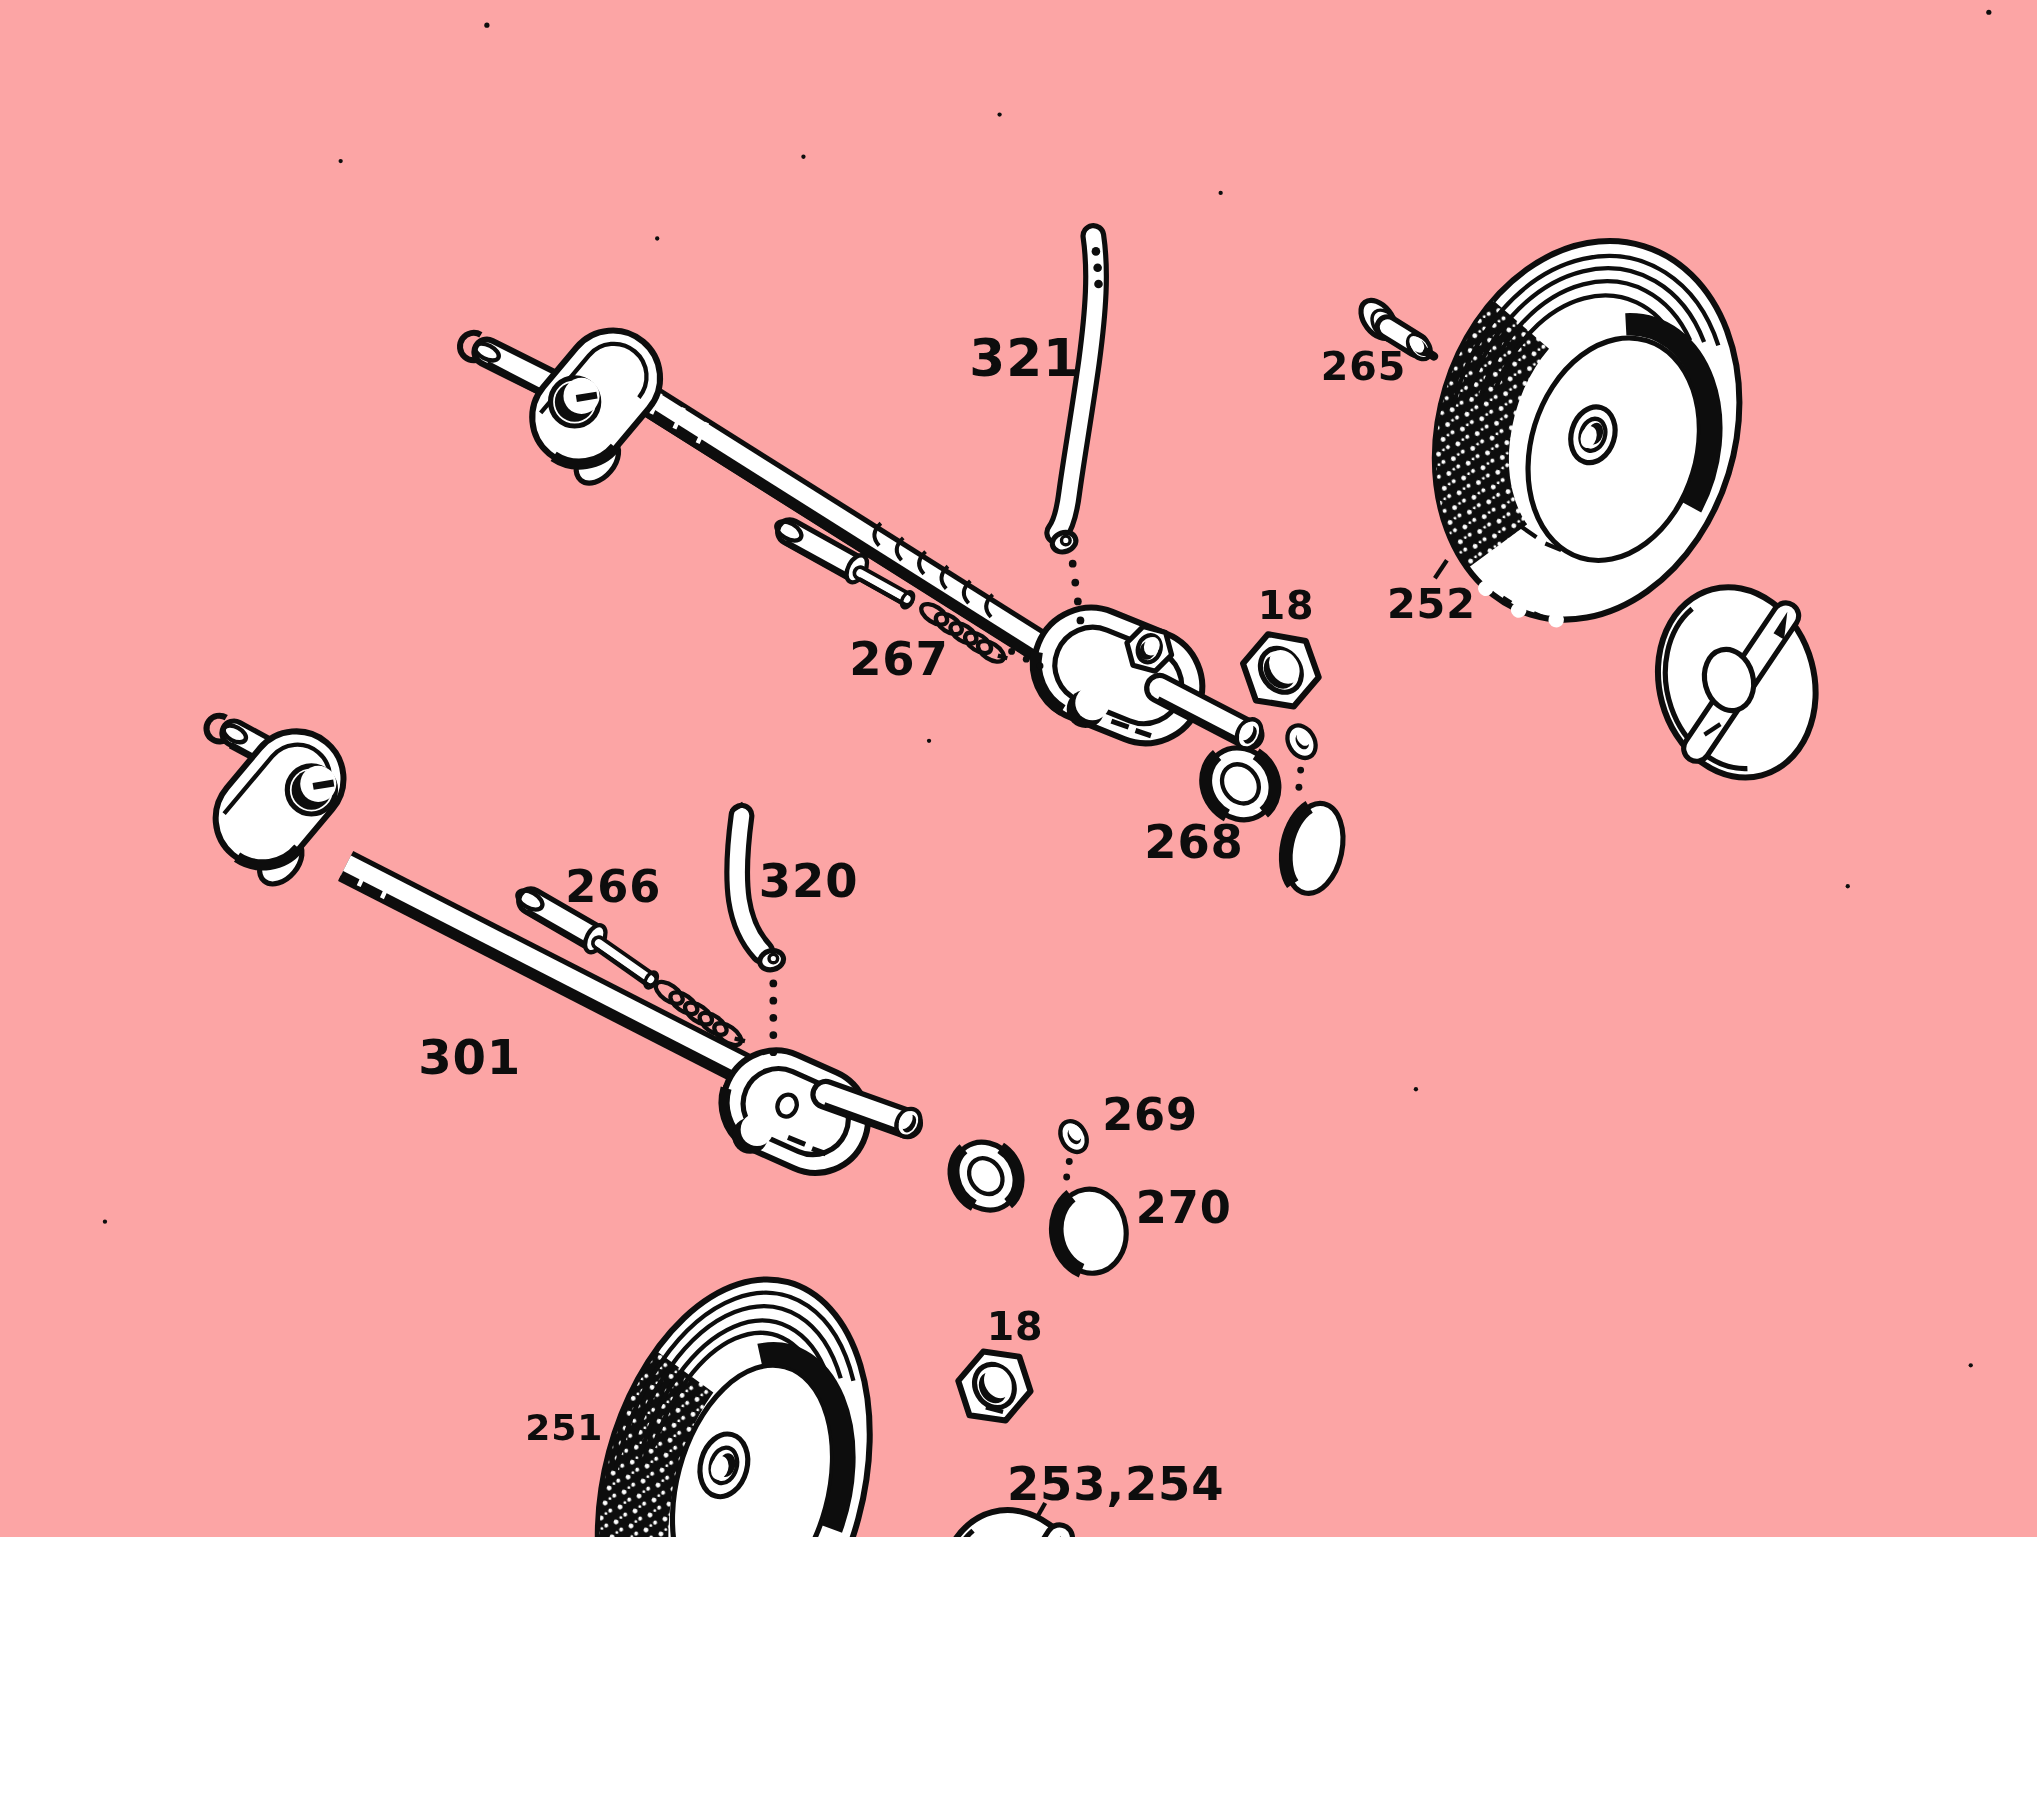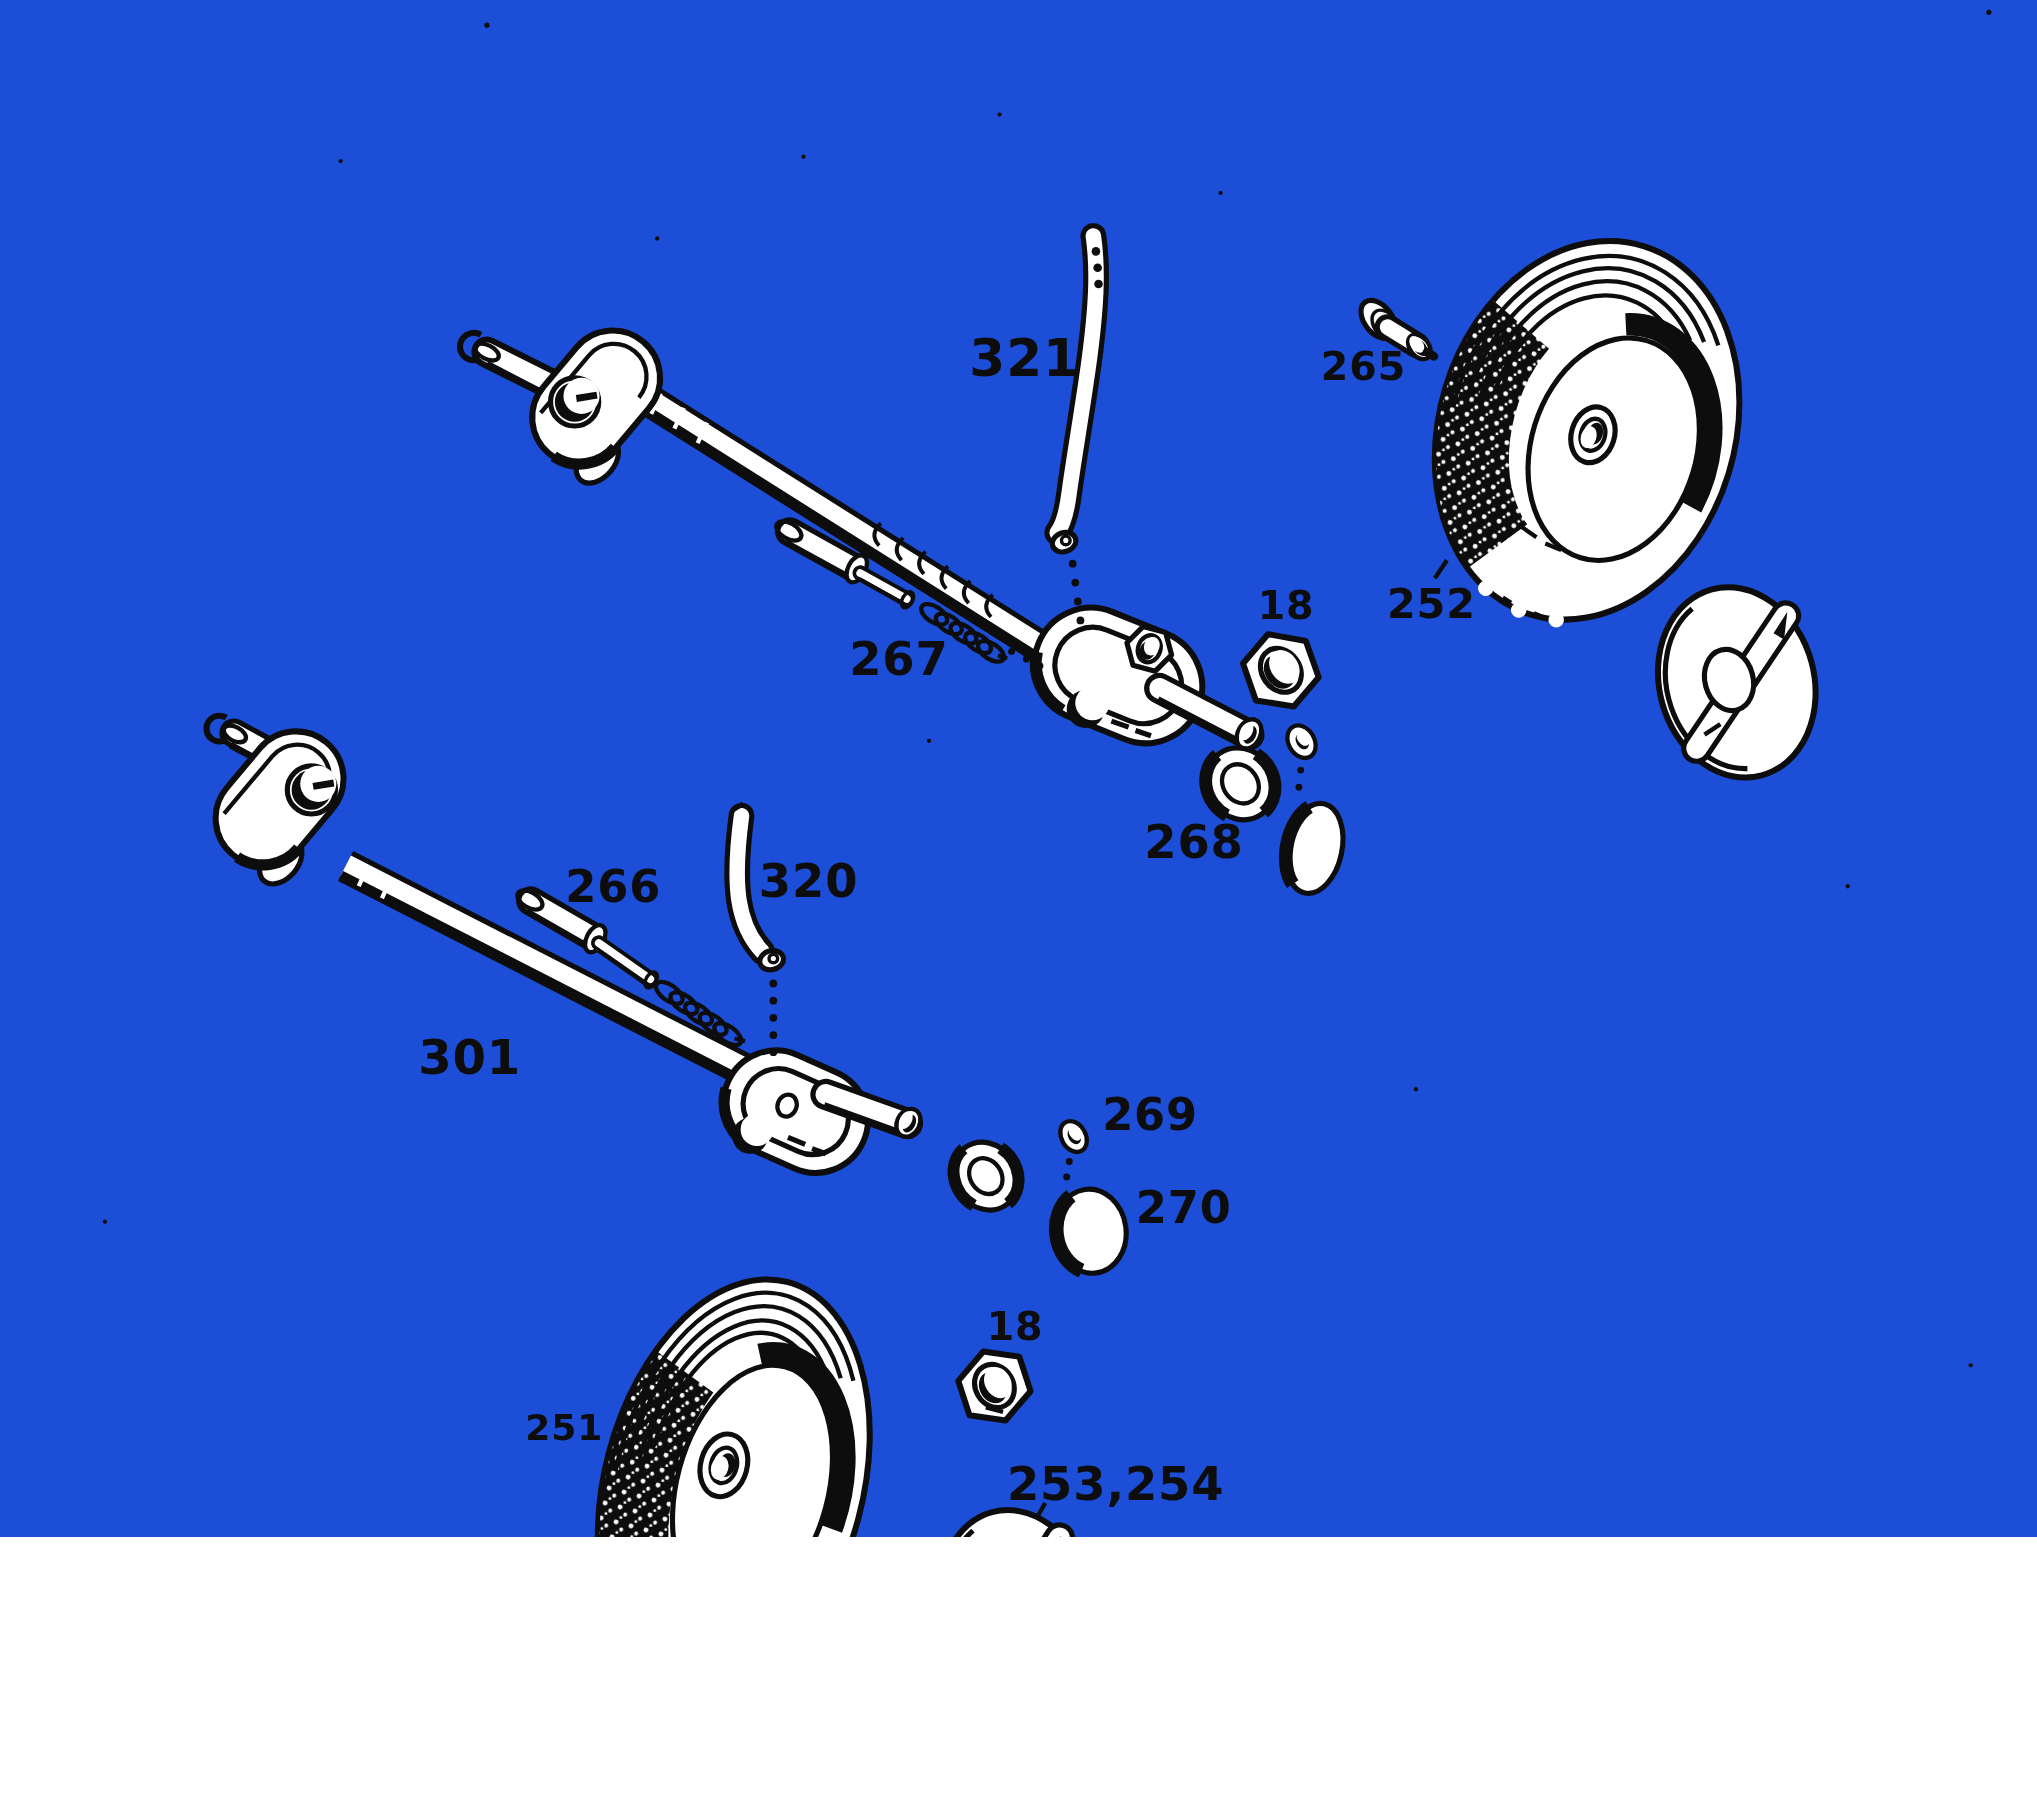--- a/index.html
+++ b/index.html
@@ -1,16 +1,16 @@
 <!DOCTYPE html>
 <html style="font-size:13.8px"><head>
 <meta charset="utf-8">
 <style>
   html,body{margin:0;padding:0;background:#ffffff;}
-  #stage{position:relative;width:2037px;height:1537px;background:#1d4ed8;overflow:hidden;}
+  #stage{position:relative;width:2037px;height:1537px;background:#fca5a5;overflow:hidden;}
   svg{display:block;}
   svg .ln{fill:none;stroke:#0d0d0d;}
   svg .wfill{fill:#ffffff;stroke:#0d0d0d;}
   svg .ink{fill:#0d0d0d;stroke:none;}
   .lbl{font-family:"DejaVu Sans","Liberation Sans",sans-serif;font-weight:600;fill:#0d0d0d;letter-spacing:1px;}
 </style>
 </head>
 <body>
 
 <div id="stage">

